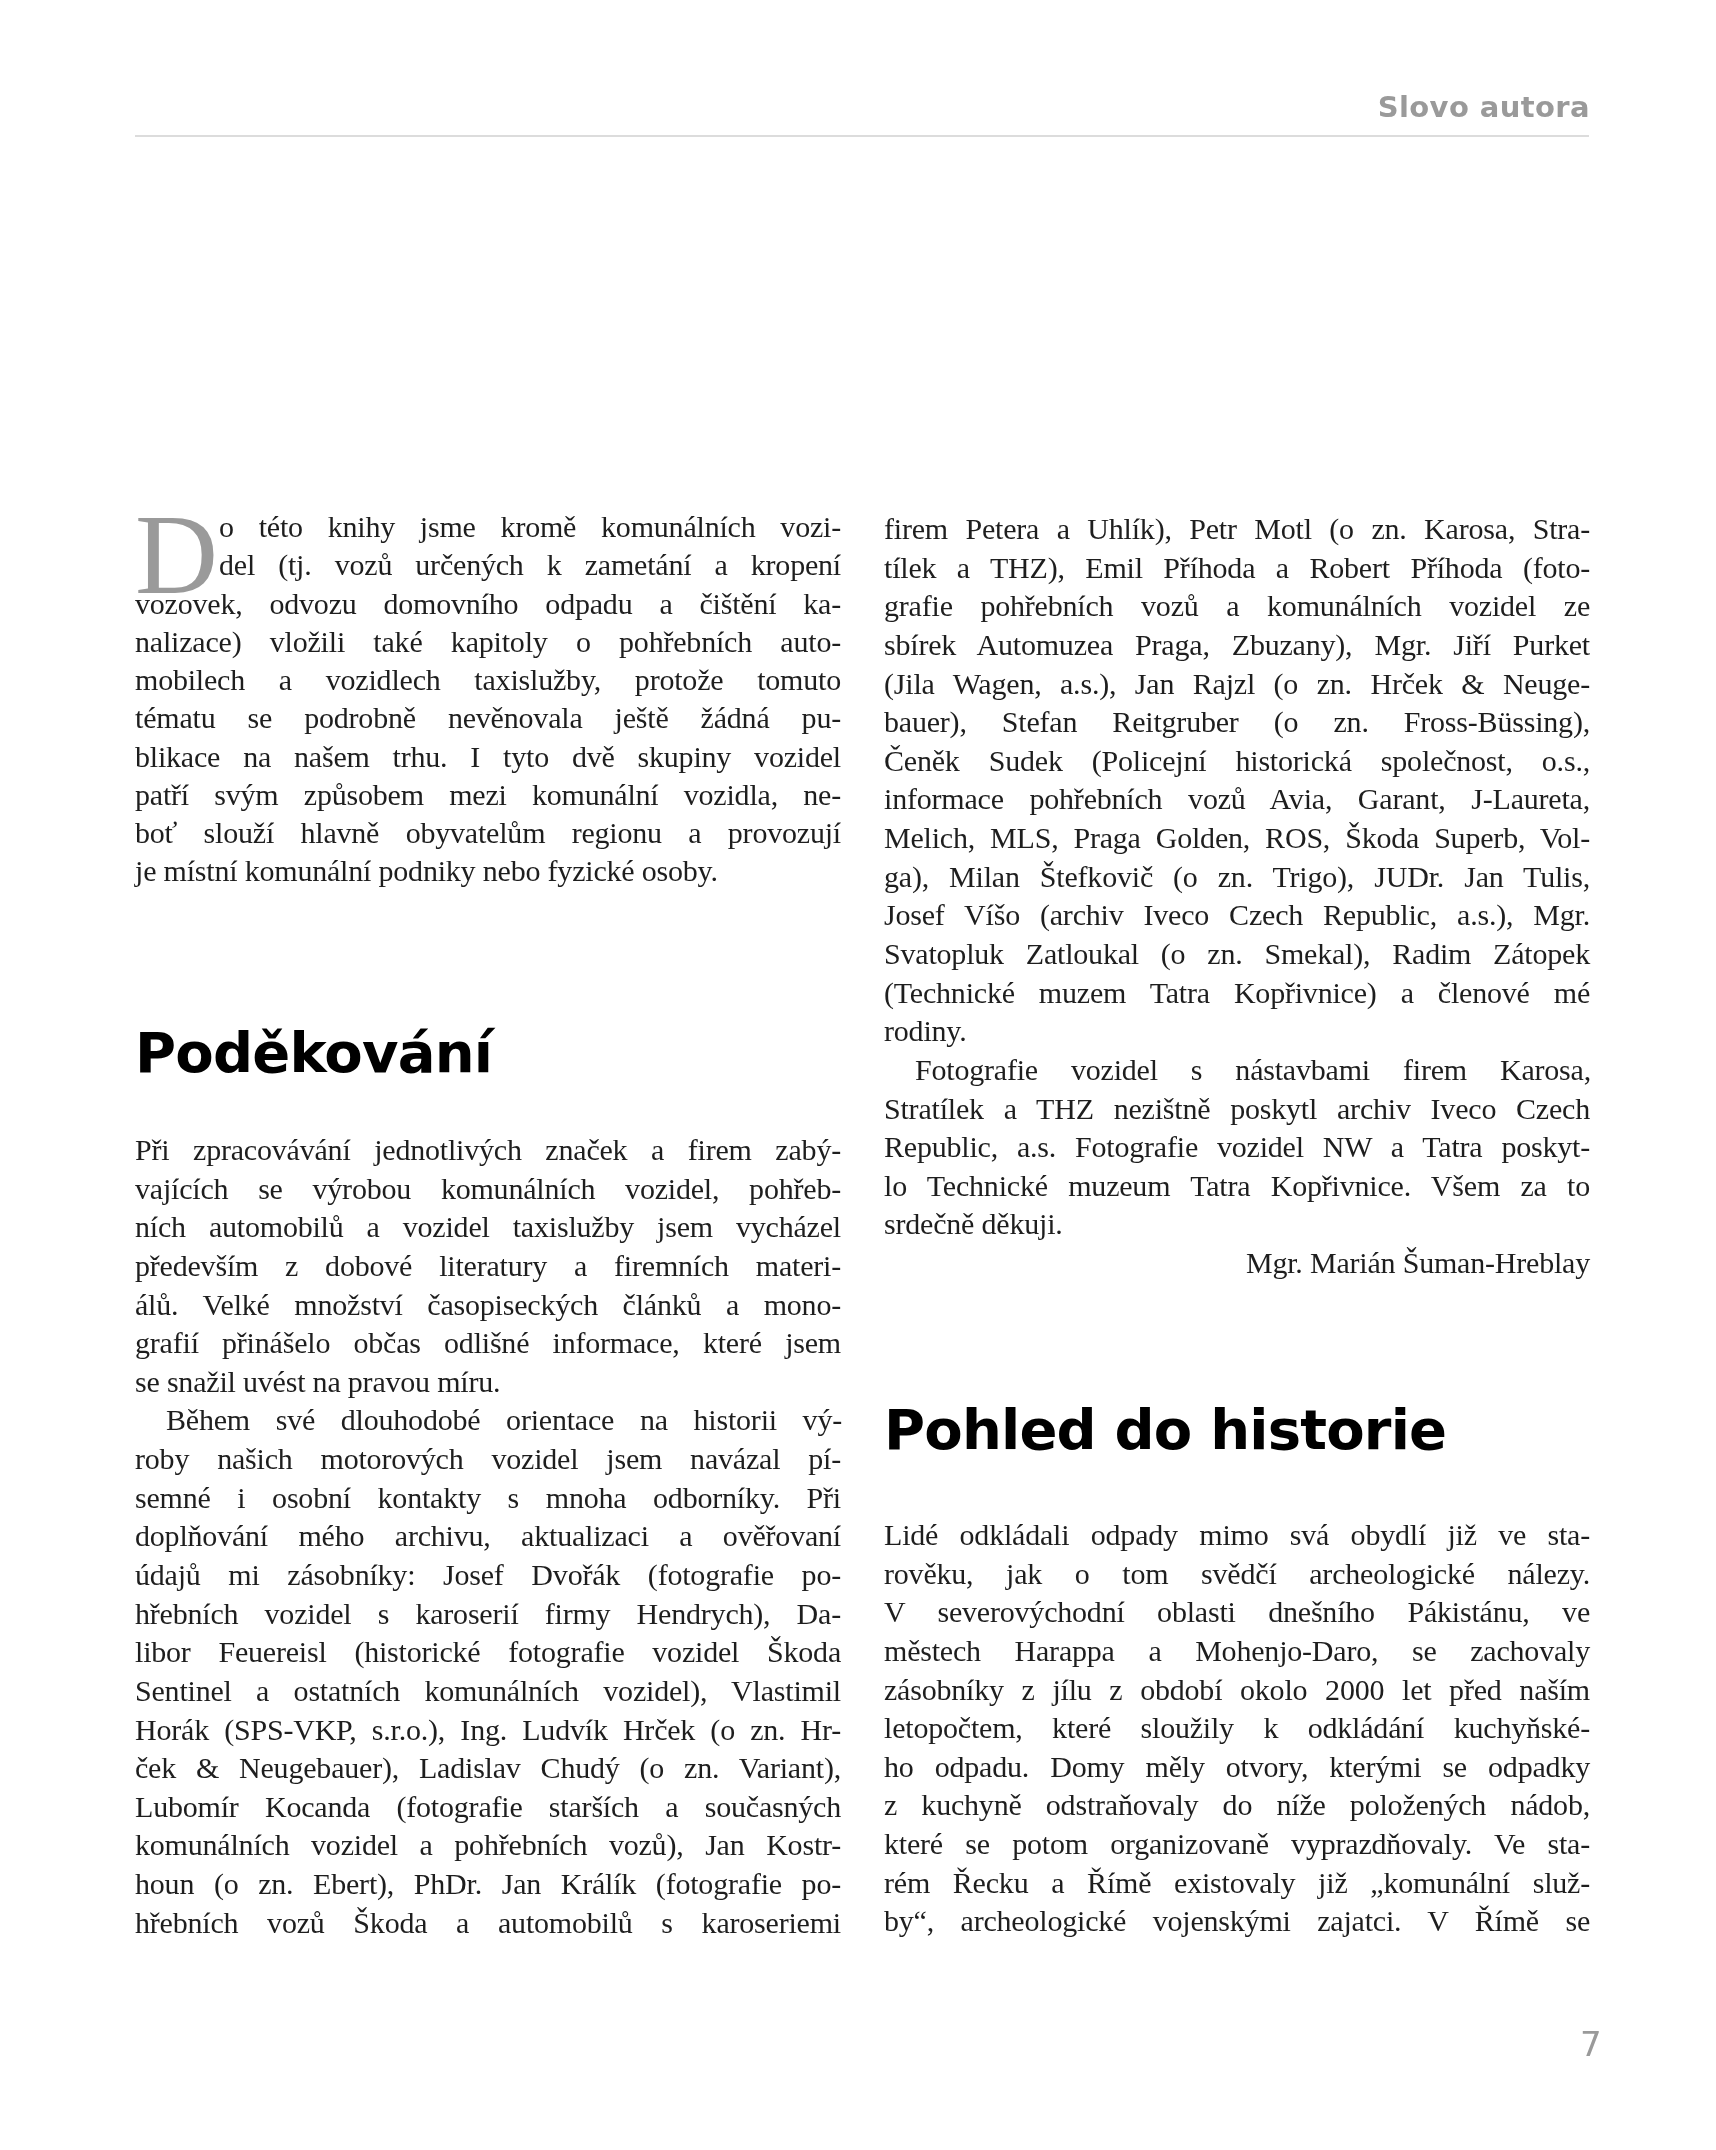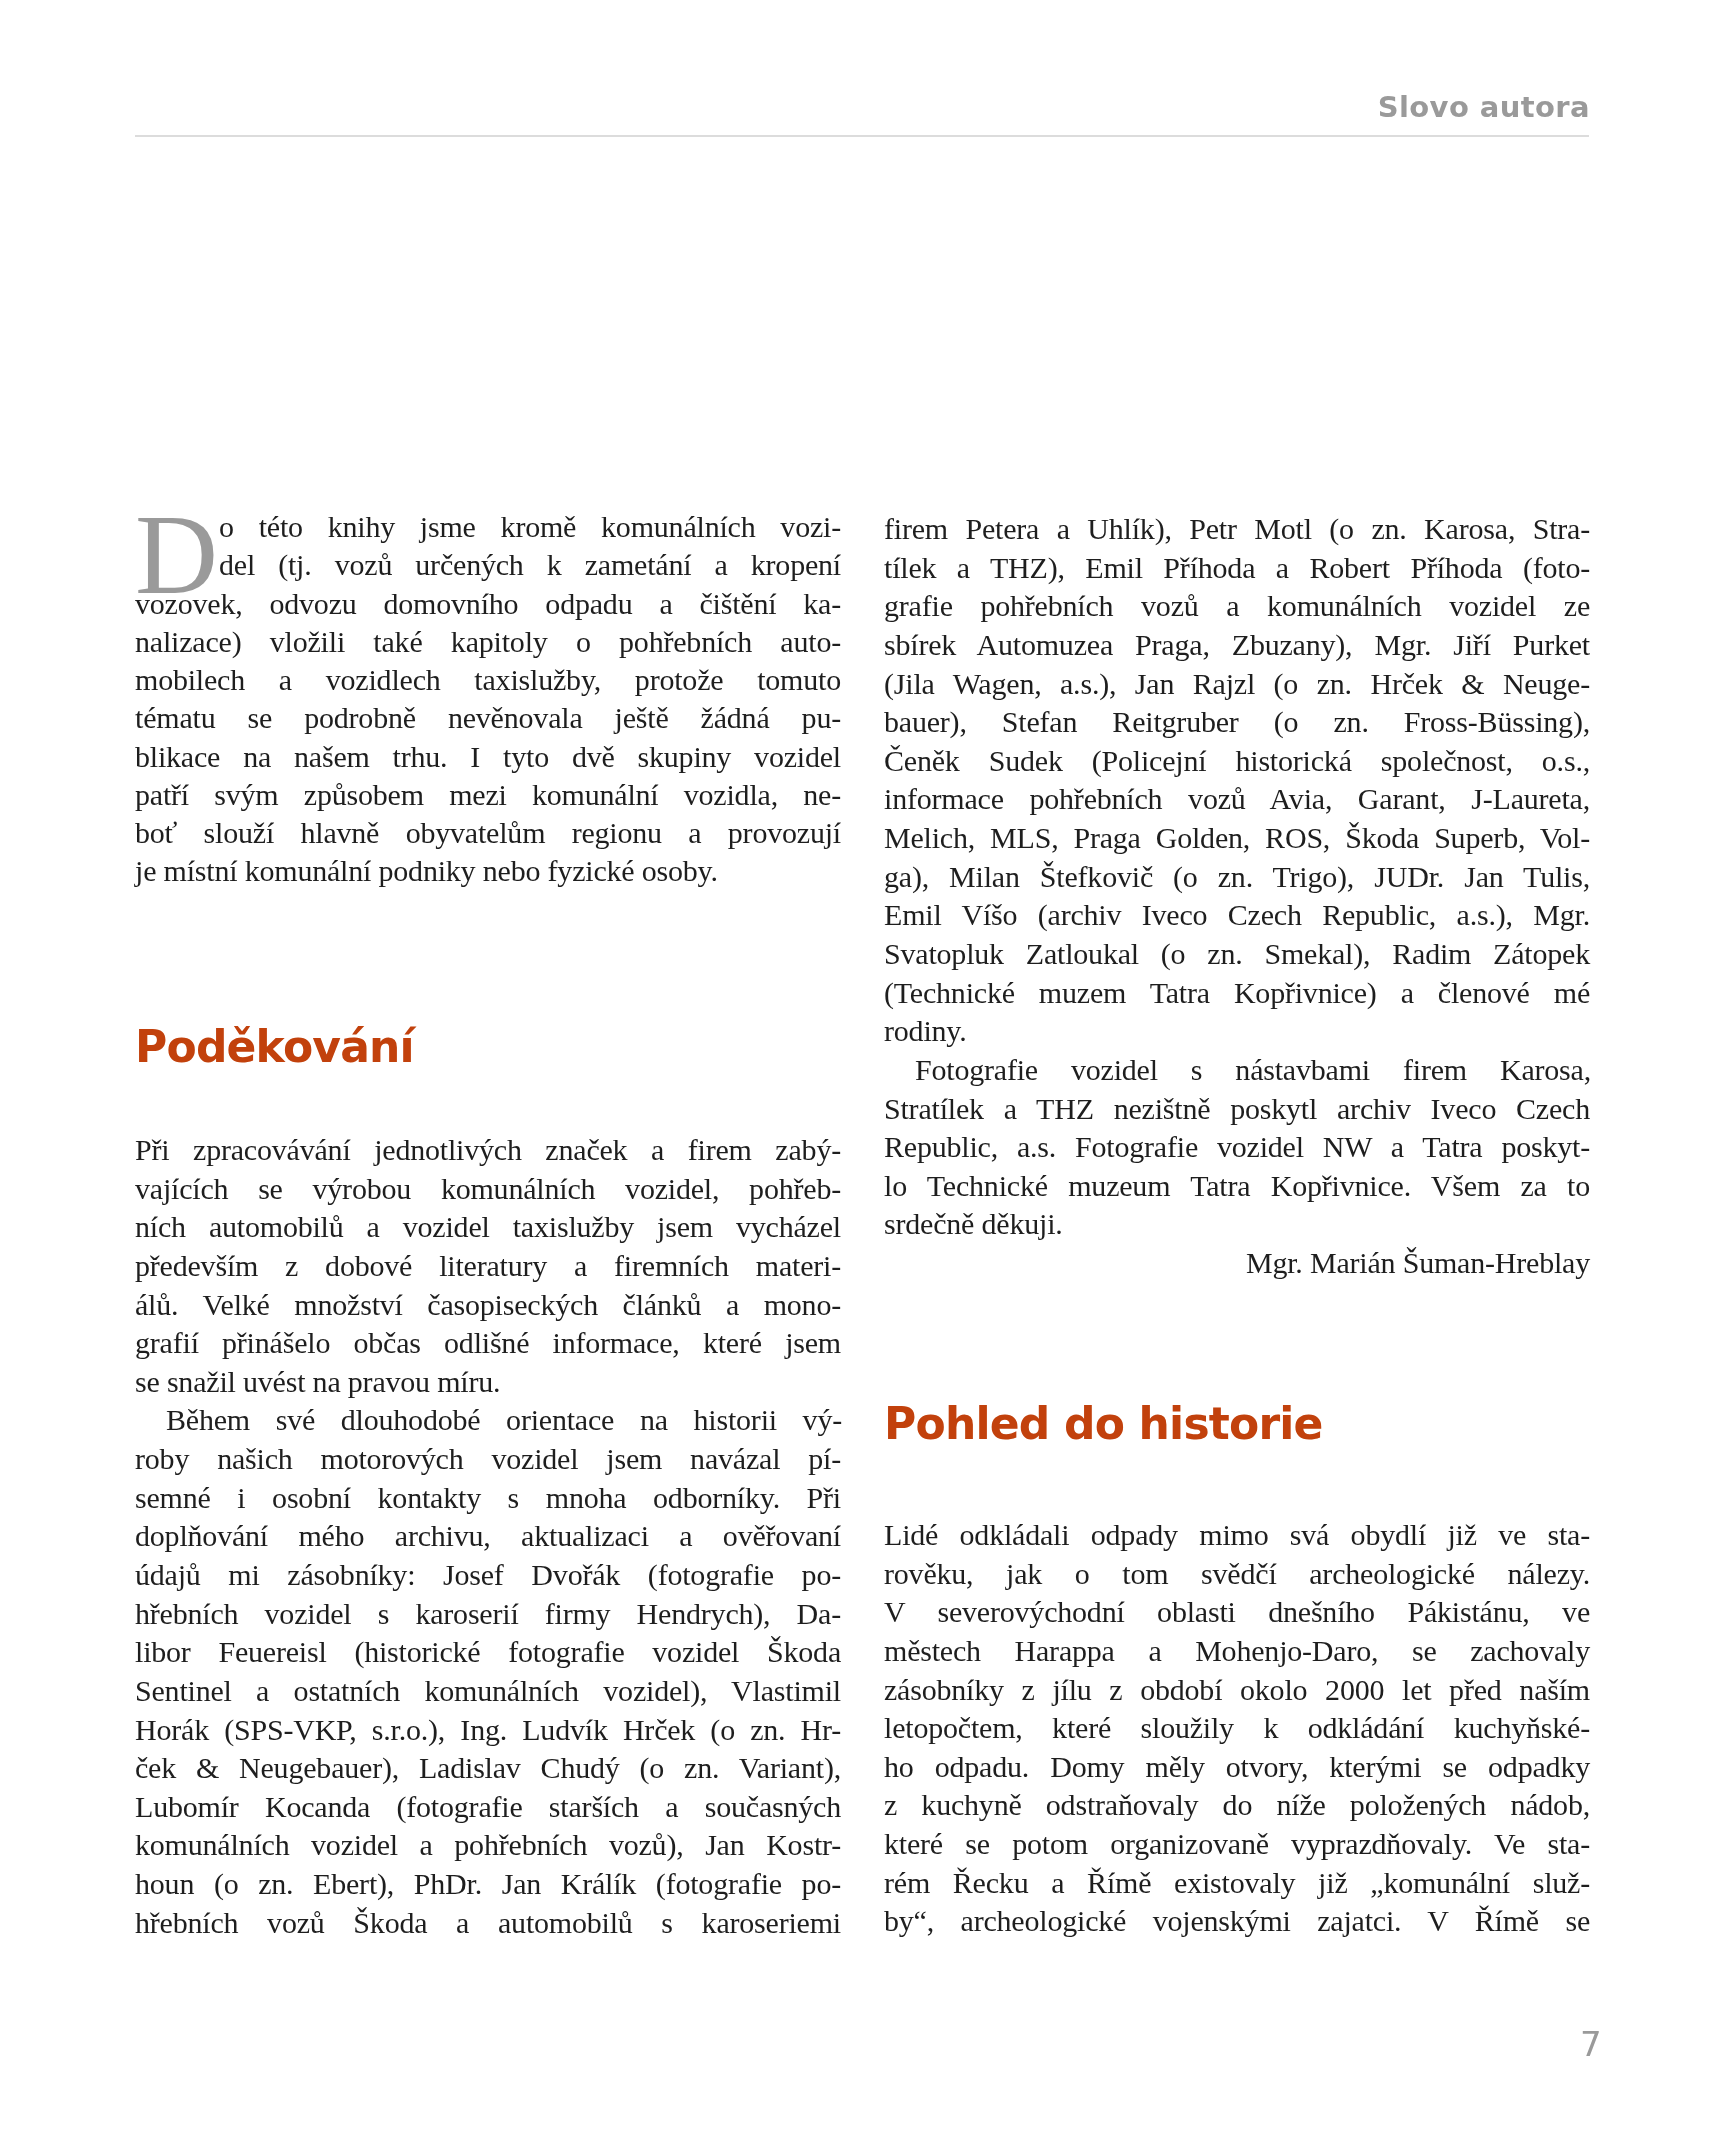--- a/index.html
+++ b/index.html
@@ -31,21 +31,21 @@
   .line.dropind { padding-left: 84px; width: 622px; }
   .line.sig { text-align: right; text-align-last: right; }
   .dropcap {
     position: absolute; left: 0; top: -10.7px;
     font-family: "Liberation Serif", serif; font-size: 115px; line-height: 1;
     color: #9a9a9a;
   }
   .section-heading {
     position: absolute;
     font-family: "DejaVu Sans", sans-serif; font-weight: bold;
-    font-size: 44px; line-height: 1; color: #c2410c; letter-spacing: -0.8px;
+    font-size: 56px; line-height: 1; color: #000000; letter-spacing: -0.8px;
   }
   .page-number {
     position: absolute; left: 1580px; top: 2024px;
     font-family: "DejaVu Sans", sans-serif; font-size: 34px; color: #9a9a9a;
   }
 </style>
 </head>
 <body>
 
 <div class="page">
@@ -103,21 +103,21 @@
       <div class="line" style="top:0px">firem Petera a Uhlík), Petr Motl (o zn. Karosa, Stra-</div>
       <div class="line" style="top:39px">tílek a THZ), Emil Příhoda a Robert Příhoda (foto-</div>
       <div class="line" style="top:77px">grafie pohřebních vozů a komunálních vozidel ze</div>
       <div class="line" style="top:116px">sbírek Automuzea Praga, Zbuzany), Mgr. Jiří Purket</div>
       <div class="line" style="top:155px">(Jila Wagen, a.s.), Jan Rajzl (o zn. Hrček &amp; Neuge-</div>
       <div class="line" style="top:193px">bauer), Stefan Reitgruber (o zn. Fross-Büssing),</div>
       <div class="line" style="top:232px">Čeněk Sudek (Policejní historická společnost, o.s.,</div>
       <div class="line" style="top:270px">informace pohřebních vozů Avia, Garant, J-Laureta,</div>
       <div class="line" style="top:309px">Melich, MLS, Praga Golden, ROS, Škoda Superb, Vol-</div>
       <div class="line" style="top:348px">ga), Milan Štefkovič (o zn. Trigo), JUDr. Jan Tulis,</div>
-      <div class="line" style="top:386px">Emil Víšo (archiv Iveco Czech Republic, a.s.), Mgr.</div>
+      <div class="line" style="top:386px">Josef Víšo (archiv Iveco Czech Republic, a.s.), Mgr.</div>
       <div class="line" style="top:425px">Svatopluk Zatloukal (o zn. Smekal), Radim Zátopek</div>
       <div class="line" style="top:464px">(Technické muzem Tatra Kopřivnice) a členové mé</div>
       <div class="line last" style="top:502px">rodiny.</div>
       <div class="line indent" style="top:541px">Fotografie vozidel s nástavbami firem Karosa,</div>
       <div class="line" style="top:580px">Stratílek a THZ nezištně poskytl archiv Iveco Czech</div>
       <div class="line" style="top:618px">Republic, a.s. Fotografie vozidel NW a Tatra poskyt-</div>
       <div class="line" style="top:657px">lo Technické muzeum Tatra Kopřivnice. Všem za to</div>
       <div class="line last" style="top:695px">srdečně děkuji.</div>
       <div class="line sig" style="top:734px">Mgr. Marián Šuman-Hreblay</div>
     </div>

